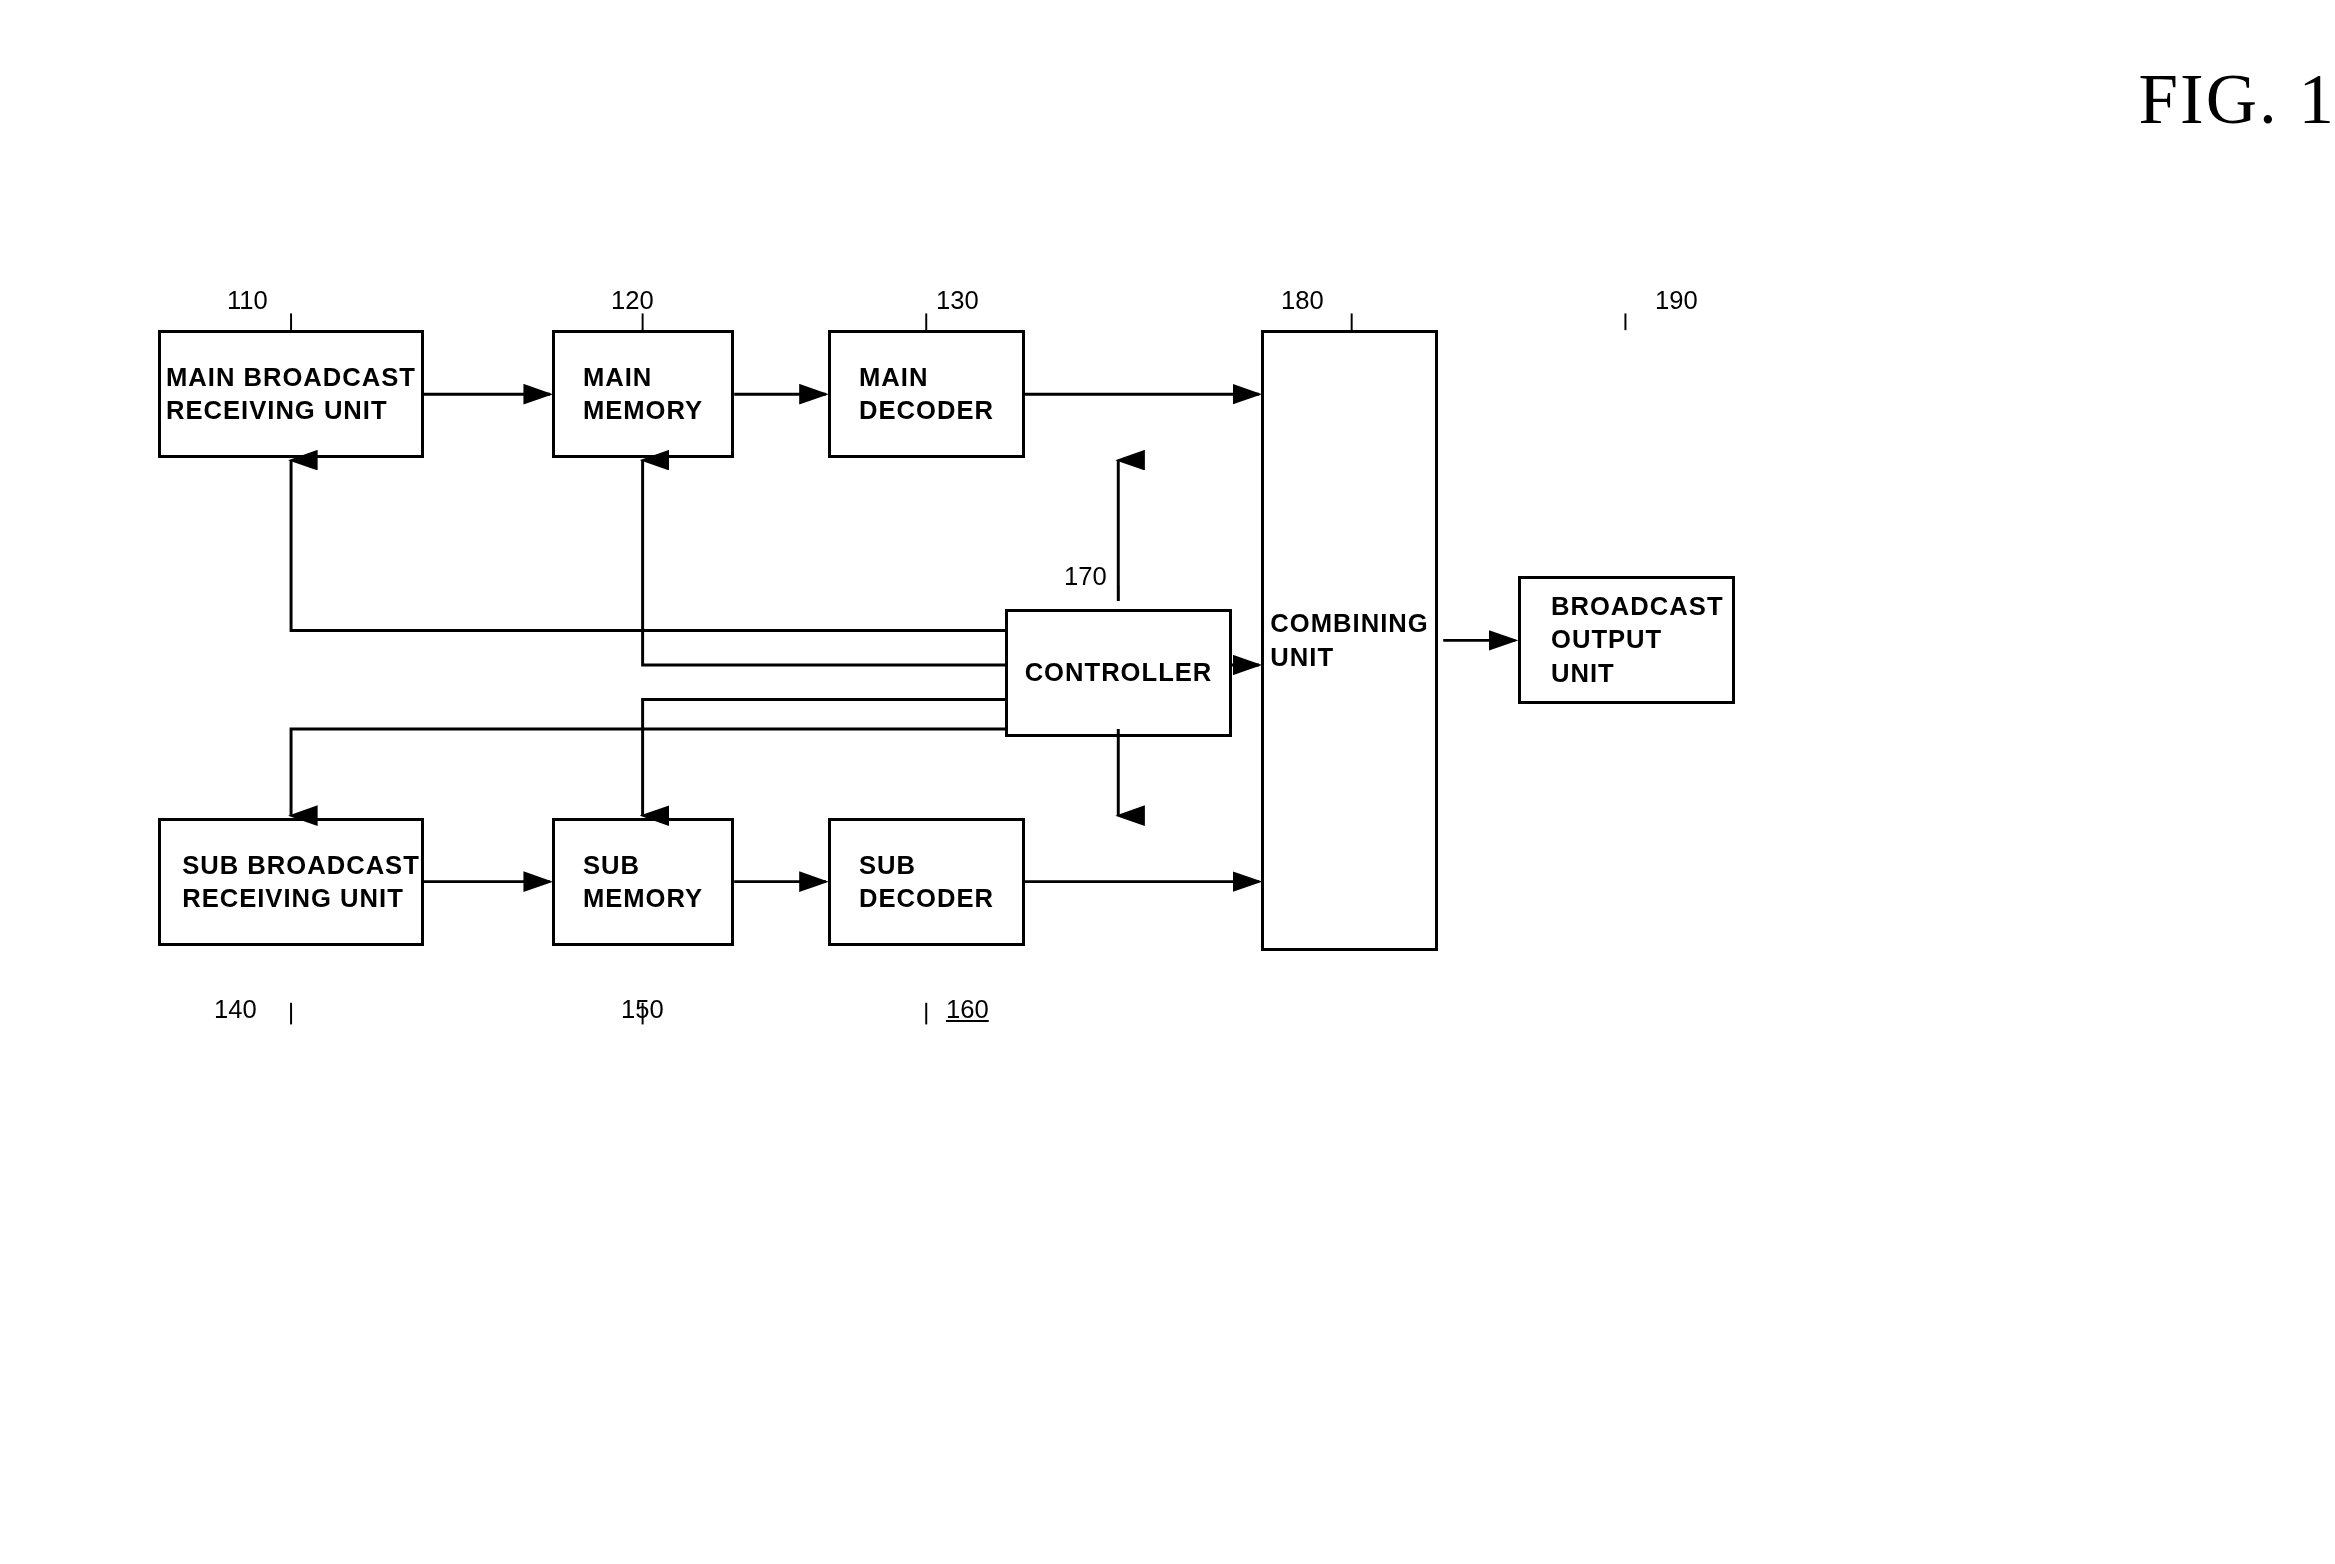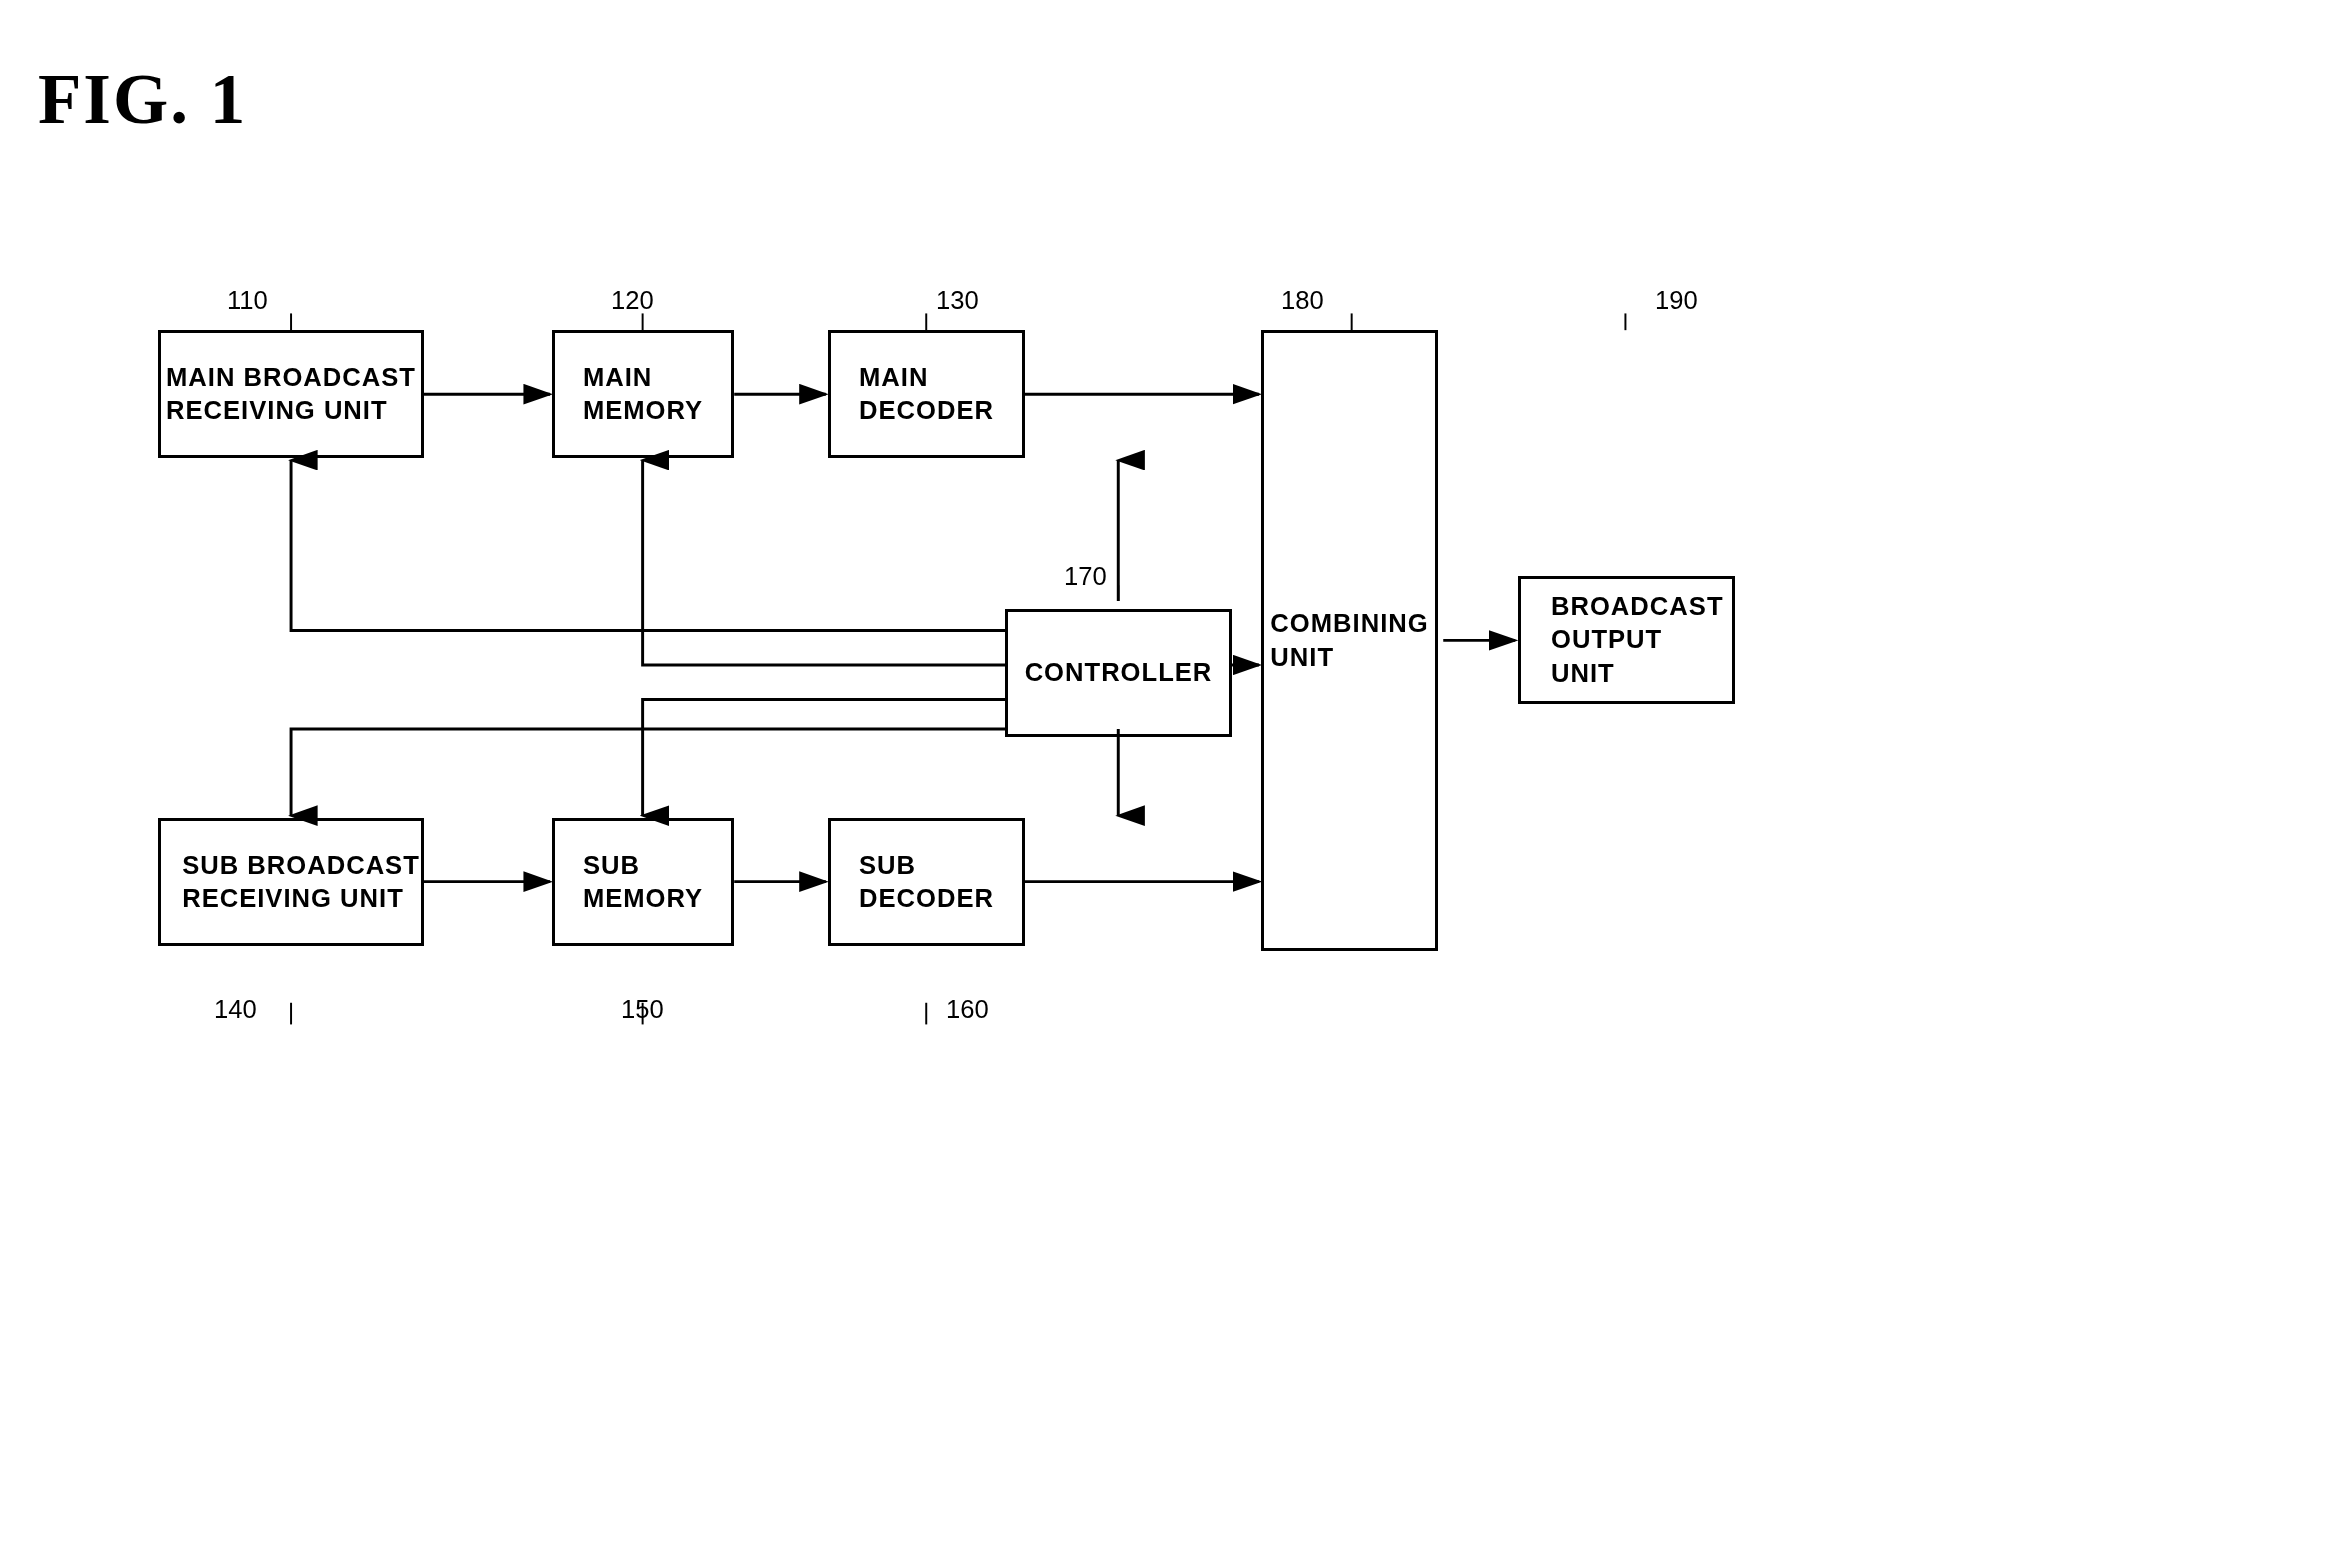--- a/index.html
+++ b/index.html
@@ -6,23 +6,23 @@
     body {
       background: #ffffff;
       font-family: 'Times New Roman', Times, serif;
       width: 2336px;
       height: 1564px;
       overflow: hidden;
       position: relative;
     }
 
     .page-title {
-      text-align: left;
+      text-align: right;
       font-size: 71px;
-      font-weight: bold;
+      font-weight: normal;
       padding-top: 59px;
       letter-spacing: 2px;
       padding-left: 38px;
     }
 
     .diagram-container {
       position: absolute;
       top: 276px;
       left: 99px;
       right: 99px;
@@ -79,21 +79,21 @@
   <div class="ref-num" style="left:1182px; top:9.9px;">180</div>
 
   <div class="ref-num" style="left:1556px; top:9.9px;">190</div>
 
   <div class="ref-num" style="left:965px; top:286px;">170</div>
 
   <div class="ref-num" style="left:115px; top:719px;">140</div>
 
   <div class="ref-num" style="left:522px; top:719px;">150</div>
 
-  <div class="ref-num" style="left:847px; top:719px;">160</div>
+  <div class="ref-num" style="left:847px; top:719px;text-decoration:underline;">160</div>
 
   <div class="box" style="left:59px; top:54px; width:266px; height:128px;">
     MAIN BROADCAST<br>RECEIVING UNIT
   </div>
 
   <div class="box" style="left:453px; top:54px; width:182px; height:128px;">
     MAIN<br>MEMORY
   </div>
 
   <div class="box" style="left:729px; top:54px; width:197px; height:128px;">

